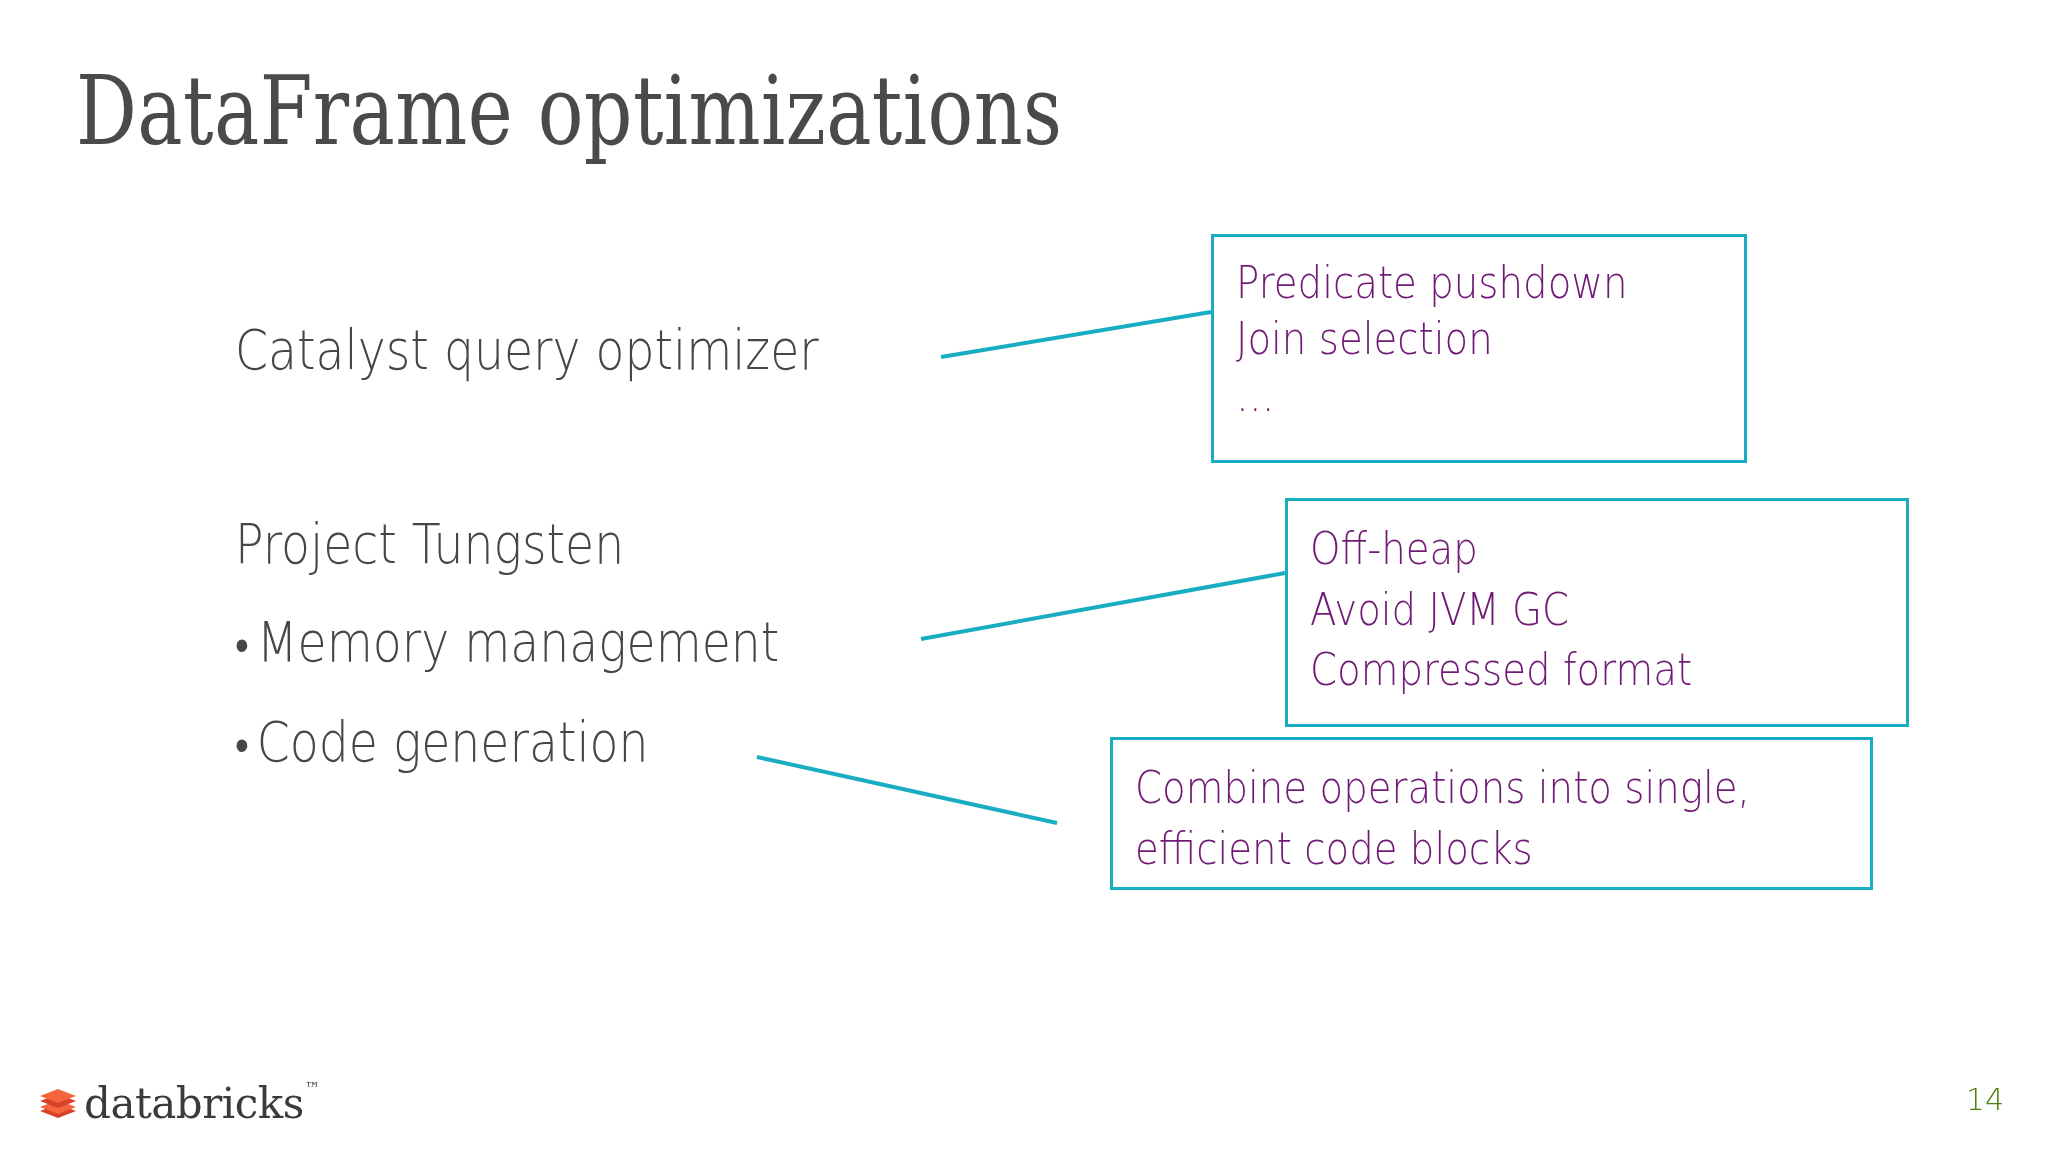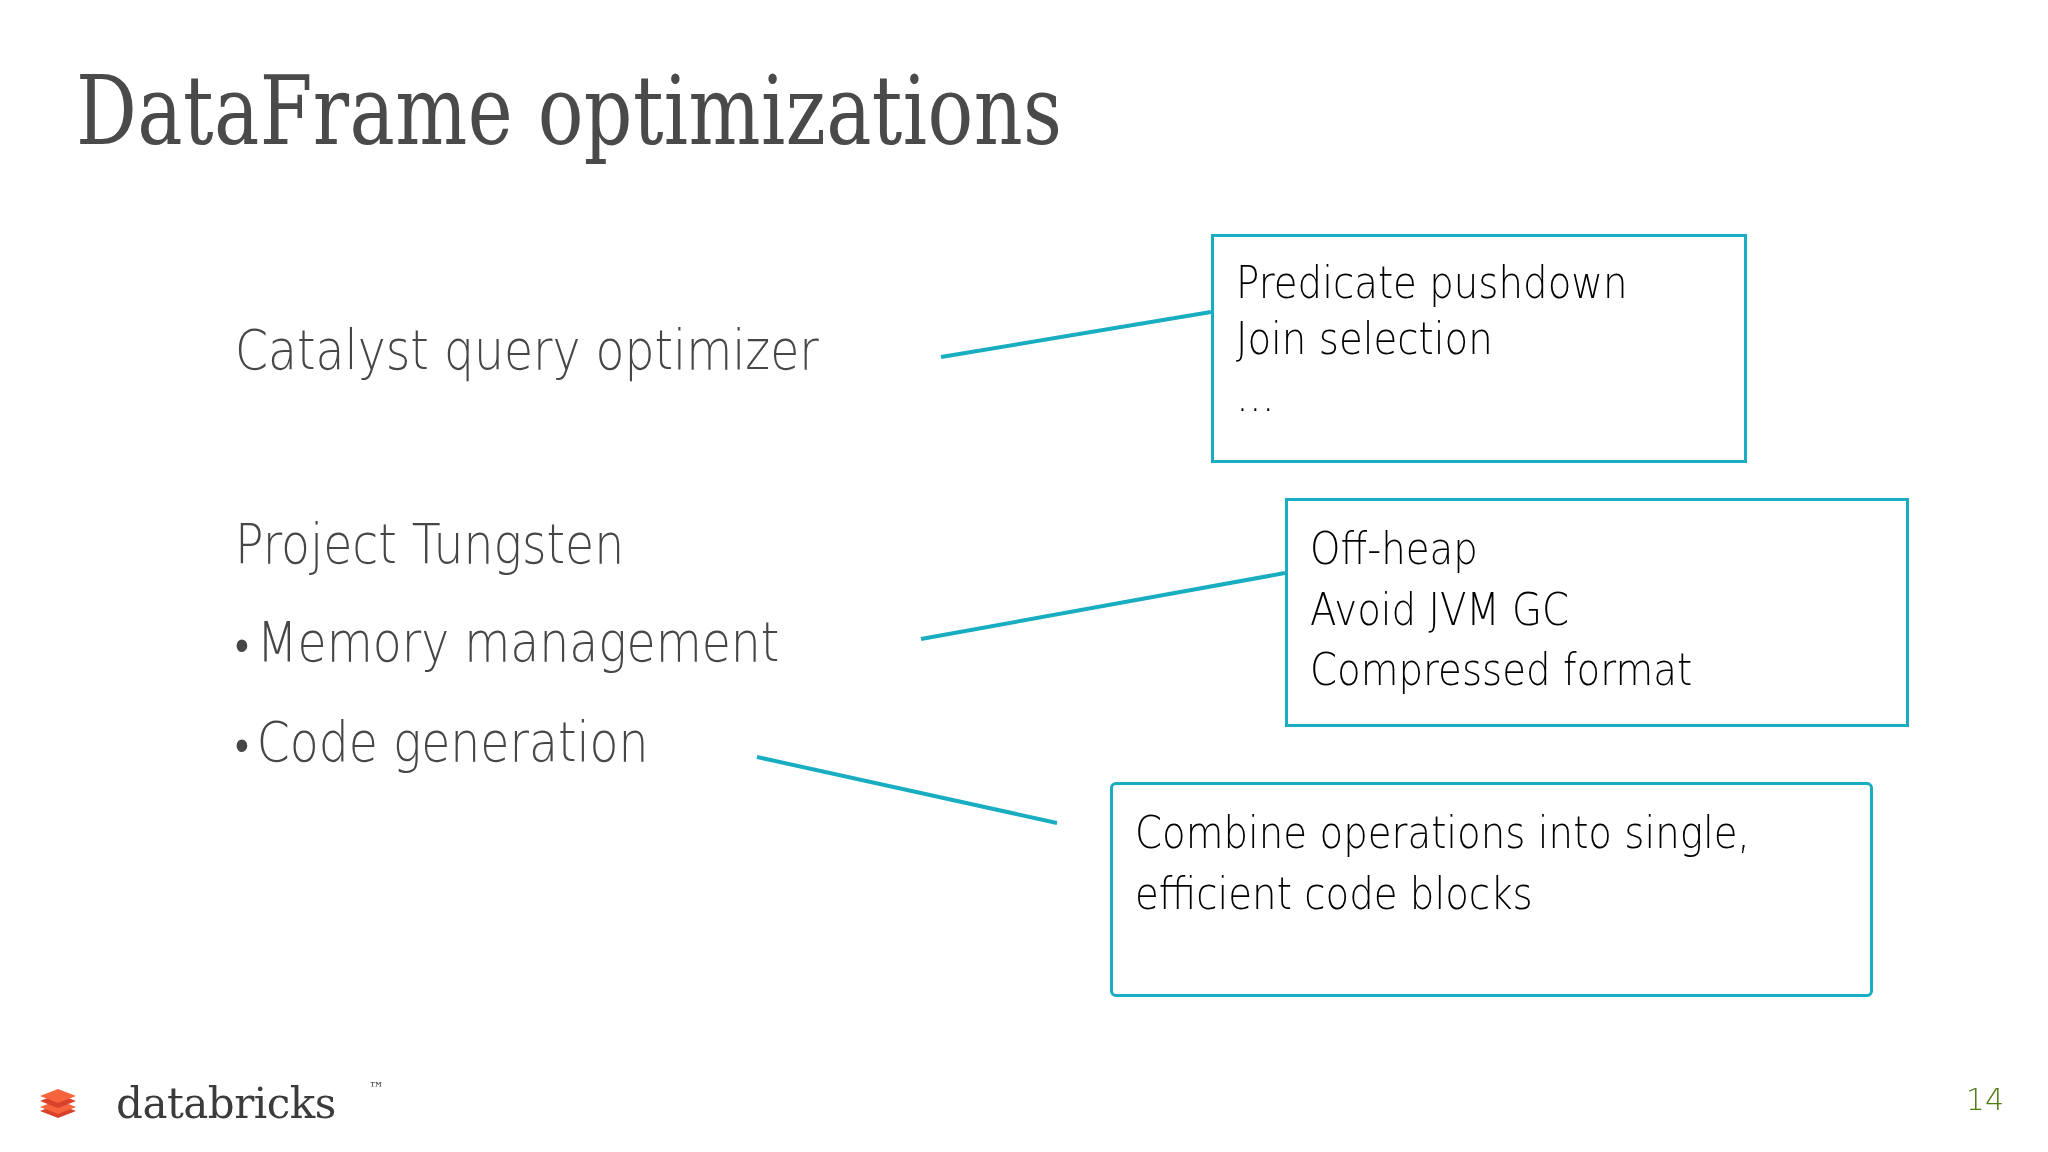--- a/index.html
+++ b/index.html
@@ -84,21 +84,21 @@
   .bullet-label { display: inline-block; }
 
   
   .callout {
     position: absolute;
     border: 3px solid #19ADC2;
     background: transparent;
     box-sizing: border-box;
     font-family: "DejaVu Sans", "Liberation Sans", sans-serif;
     font-weight: 300;
-    color: #000000;
+    color: #701a75;
     padding: 18px 22px;
   }
   .callout .cline {
     display: block;
     white-space: nowrap;
     transform: scaleX(0.88);
     transform-origin: left top;
   }
 
   #callout-catalyst {
@@ -115,25 +115,24 @@
     left: 1285px;
     top: 498px;
     width: 624px;
     height: 229px;
     font-size: 44px;
   }
   #callout-memory .cline { line-height: 1.38; }
 
   #callout-codegen {
     left: 1110px;
-    top: 782px;
+    top: 737px;
     width: 763px;
-    height: 215px;
+    height: 153px;
     font-size: 44px;
-    border-radius: 6px;
   }
   #callout-codegen .cline { line-height: 1.38; }
 
   
   #connectors {
     position: absolute;
     left: 0;
     top: 0;
     width: 2048px;
     height: 1152px;
@@ -141,21 +140,20 @@
   }
 
   
   #logo {
     position: absolute;
     left: 38px;
     top: 1078px;
     display: flex;
     align-items: center;
     height: 48px;
-    gap: 32px;
   }
   #logo-mark {
     width: 40px;
     height: 44px;
     margin-right: 6px;
     flex: 0 0 auto;
   }
   #logo-wordmark {
     font-family: "DejaVu Serif", "Liberation Serif", serif;
     font-size: 42px;

